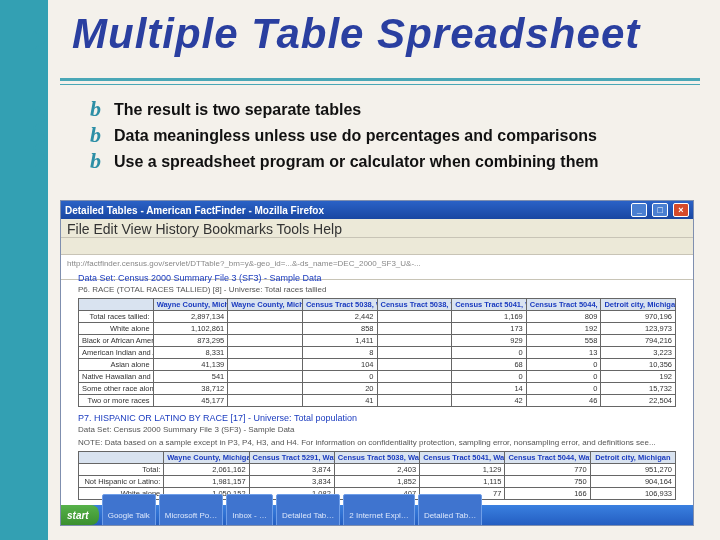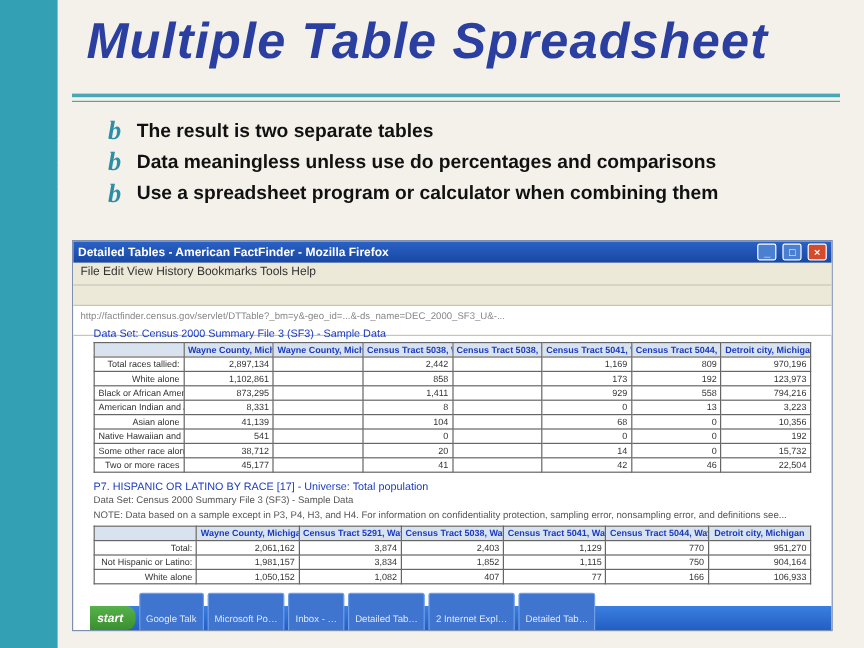--- a/index.html
+++ b/index.html
@@ -11,32 +11,32 @@
   .rule-thick{position:absolute;top:0;left:0;right:0;height:3px;background:#4aa7b6}
   .rule-thin{position:absolute;top:6px;left:0;right:0;height:1px;background:#4aa7b6}
   .bullets{position:absolute;left:90px;top:100px;right:30px;color:#111;font-size:16px;font-weight:bold}
   .brow{display:flex;align-items:flex-start;margin-bottom:6px}
   .blyph{color:#2d8fa6;font-style:italic;font-family:"Brush Script MT",cursive;font-size:22px;line-height:18px;width:24px;flex:none}
   .btxt{line-height:20px}
   .shot{position:absolute;left:60px;right:26px;top:200px;bottom:14px;border:1px solid #7f8faf;background:#fff;font-family:Liberation Sans, sans-serif;font-size:9px;color:#333;overflow:hidden}
   .fx-title{height:18px;background:linear-gradient(#2a62c6,#1947a2);color:#fff;display:flex;align-items:center;justify-content:space-between;padding:0 4px;font-weight:bold;font-size:10px}
   .winbtns span{display:inline-block;width:14px;height:12px;margin-left:2px;border:1px solid #fff;border-radius:2px;font-size:9px;line-height:12px;text-align:center}
   .mini{background:#4a7fd1}.maxi{background:#4a7fd1}.clos{background:#d54a2a}
-  .fx-menu{height:14px;background:#ece9d8;padding:2px 6px;color:#333;font-size:10px;white-space:nowrap;overflow:hidden}
+  .fx-menu{height:14px;background:#ece9d8;padding:2px 6px;color:#333;font-size:14px;white-space:nowrap;overflow:hidden}
   .fx-tool{height:16px;background:#ece9d8;border-top:1px solid #c8c4b6;border-bottom:1px solid #c8c4b6}
   .fx-addr{height:16px;background:#fff;border-bottom:1px solid #c8c4b6;padding:4px 6px;font-size:8px;color:#888;white-space:nowrap;overflow:hidden}
   .fx-body{position:absolute;left:0;right:0;top:66px;bottom:20px;overflow:hidden;padding:4px 17px}
   .dset{font-size:9px;color:#1a3bbf;margin:2px 0}
   .note{font-size:8px;color:#555;margin:2px 0 4px}
   table.dt{border-collapse:collapse;width:100%;font-size:7.5px;table-layout:fixed;margin-bottom:6px}
   table.dt th,table.dt td{border:1px solid #666;padding:1px 3px;overflow:hidden;white-space:nowrap;text-overflow:clip}
   table.dt th{background:#d9e3f0;color:#1a3bbf;font-weight:bold;text-align:center}
   table.dt td.lab{text-align:right;color:#333}
   table.dt td.num{text-align:right;color:#333}
-  .taskbar{position:absolute;left:14px;right:0;bottom:0;height:20px;background:linear-gradient(#3a80e0,#245ec2);display:flex;align-items:center}
+  .taskbar{position:absolute;left:0;right:0;bottom:0;height:20px;background:linear-gradient(#3a80e0,#245ec2);display:flex;align-items:center}
   .startbtn{height:20px;background:linear-gradient(#57b24a,#3a8f2e);color:#fff;font-weight:bold;font-style:italic;font-size:10px;padding:0 10px 0 6px;border-radius:0 8px 8px 0;display:flex;align-items:center}
   .tbtn{height:16px;margin-left:3px;background:#3f74cf;border:1px solid #6f9ee8;border-radius:2px;color:#dce7fb;font-size:8px;padding:12px 5px;display:flex;align-items:center;max-width:72px;overflow:hidden;white-space:nowrap}
 </style>
 </head>
 <body>
 <div class="slide">
 
   <div class="ribbon"></div>
   <div class="notch" style="top:30px"></div>
   <div class="notch" style="top:108px"></div>
@@ -77,20 +77,21 @@
     <div class="fx-menu">
       <span>File   Edit   View   History   Bookmarks   Tools   Help</span>
     </div>
     <div class="fx-tool"></div>
     <div class="fx-addr">
       <span>http://factfinder.census.gov/servlet/DTTable?_bm=y&amp;-geo_id=...&amp;-ds_name=DEC_2000_SF3_U&amp;-...</span>
     </div>
 
     <div class="fx-body">
       <div class="dset">Data Set: Census 2000 Summary File 3 (SF3) - Sample Data</div>
+      <div class="note">P6. RACE (TOTAL RACES TALLIED) [8] - Universe: Total races tallied</div>
 
       <table class="dt" id="tbl1">
           <tbody>
             <tr>
               <th></th>
               <th>Wayne County, Michigan</th>
               <th>Wayne County, Michigan</th>
               <th>Census Tract 5038, Wayne County, Michigan</th>
               <th>Census Tract 5038, Wayne County, Michigan</th>
               <th>Census Tract 5041, Wayne County, Michigan</th>

